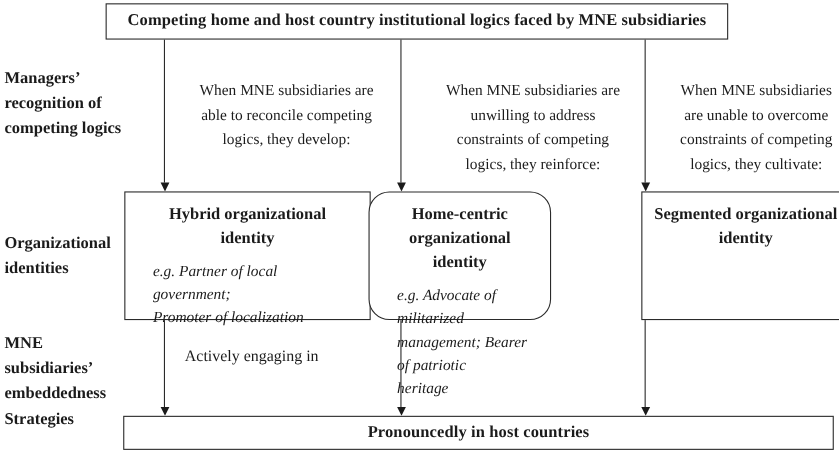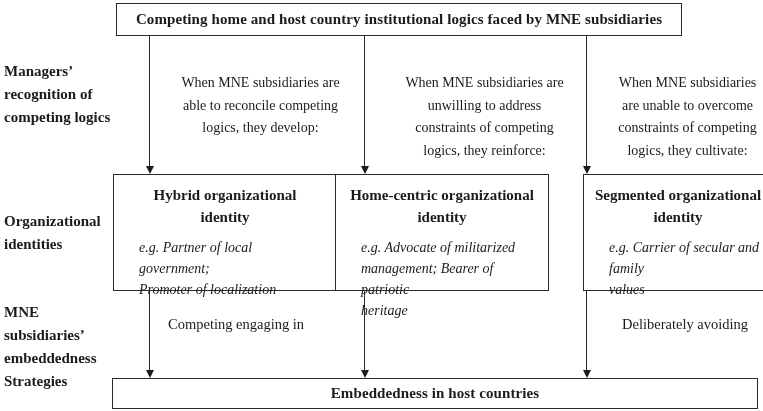--- a/index.html
+++ b/index.html
@@ -93,21 +93,21 @@
     border-left: 4.5px solid transparent;
     border-right: 4.5px solid transparent;
     border-top: 8px solid #1b1b1b;
   }
 </style>
 </head>
 <body>
 
 <div class="canvas">
 
-  <div class="frame-box" style="left:116px; top:3px; width:566px; height:33px;justify-content:center;">
+  <div class="frame-box" style="left:96px; top:3px; width:566px; height:33px;justify-content:center;">
     <span class="banner-text">Competing home and host country institutional logics faced by MNE subsidiaries</span>
   </div>
 
   <div class="row-label ml" style="left:4px; top:210px;">Organizational
 identities</div>
   <div class="row-label ml" style="left:4px; top:60px;">Managers’
 recognition of
 competing logics</div>
   <div class="row-label ml" style="left:4px; top:301px;">MNE
 subsidiaries’
@@ -138,47 +138,44 @@
 are unable to overcome
 constraints of competing
 logics, they cultivate:</div>
 
   <div class="identity-box" style="left:113px; width:224px;">
     <div class="identity-title ml">Hybrid organizational
 identity</div>
     <div class="identity-example ml">e.g. Partner of local government;
 Promoter of localization</div>
   </div>
-  <div class="identity-box" style="left:335px; width:214px;">
+  <div class="identity-box" style="left:335px; width:166px;border-radius:19px;">
     <div class="identity-title ml">Home-centric organizational
 identity</div>
     <div class="identity-example ml">e.g. Advocate of militarized
 management; Bearer of patriotic
 heritage</div>
   </div>
   <div class="identity-box" style="left:583px; width:190px;">
     <div class="identity-title ml">Segmented organizational
 identity</div>
-    <div class="identity-example ml">e.g. Carrier of secular and family
-values</div>
   </div>
 
   <div class="arrow" style="left:145px; top:291px; height:87px;">
     <div class="arrow-line"></div>
     <div class="arrow-head"></div>
   </div>
   <div class="arrow" style="left:360px; top:291px; height:87px;">
     <div class="arrow-line"></div>
     <div class="arrow-head"></div>
   </div>
   <div class="arrow" style="left:582px; top:291px; height:87px;">
     <div class="arrow-line"></div>
     <div class="arrow-head"></div>
   </div>
 
-  <div class="strategy-label" style="left:168px; top:314px;">Competing engaging in</div>
-  <div class="strategy-label" style="left:622px; top:314px;">Deliberately avoiding</div>
+  <div class="strategy-label" style="left:168px; top:314px;">Actively engaging in</div>
 
   <div class="frame-box" style="left:112px; top:378px; width:646px; height:31px;">
-    <span class="banner-text">Embeddedness in host countries</span>
+    <span class="banner-text">Pronouncedly in host countries</span>
   </div>
 
 </div>
 
 </body></html>

